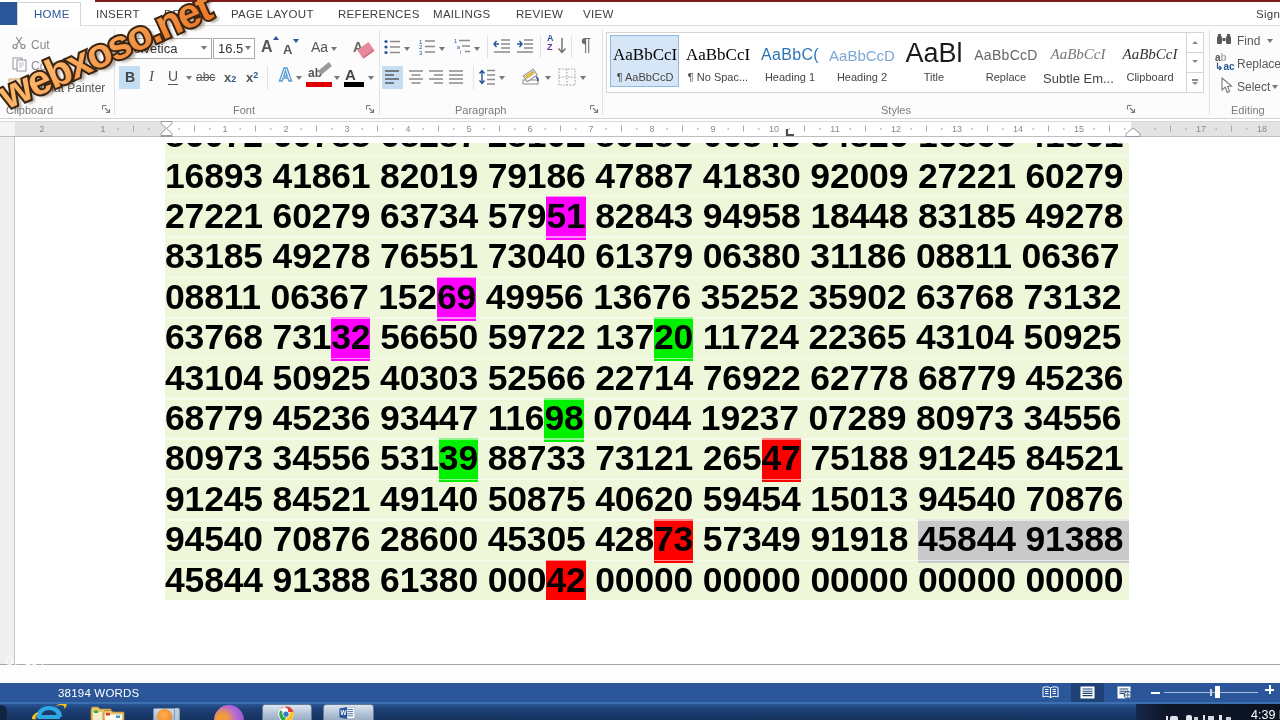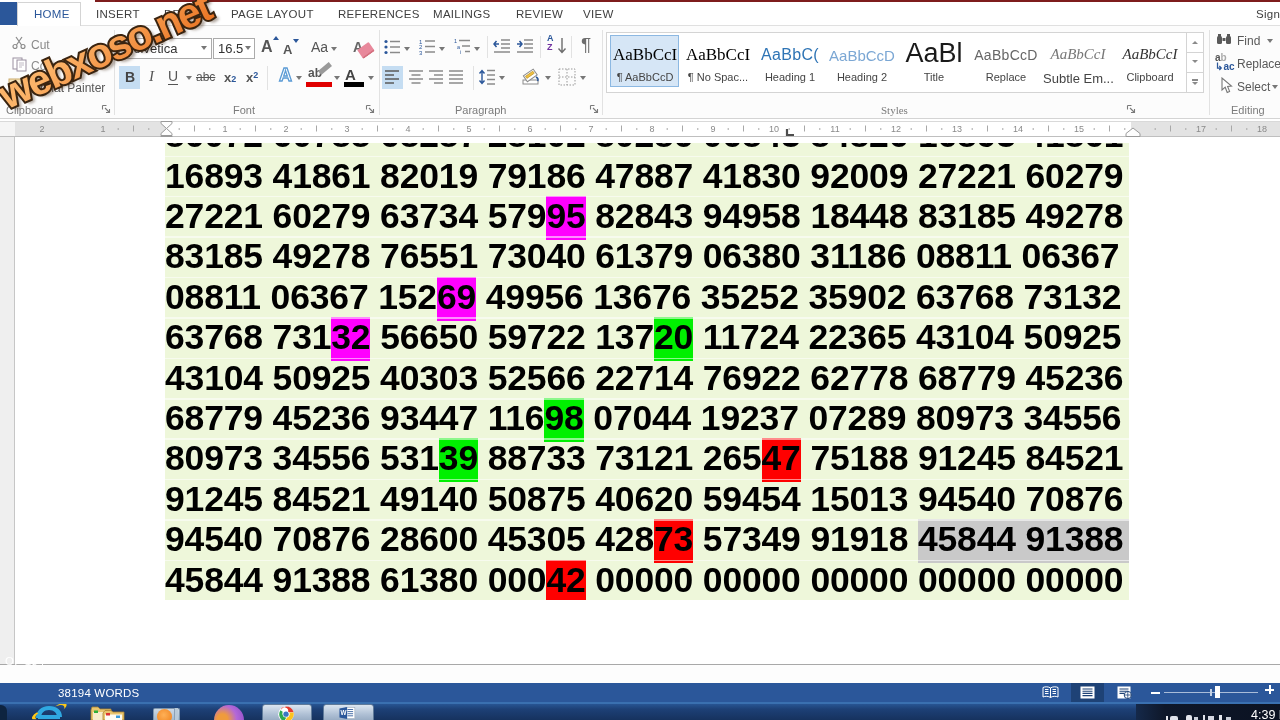--- a/index.html
+++ b/index.html
@@ -234,21 +234,21 @@
 <div class="abs" style="left:1043px;top:71px;width:70px;font-size:13px;color:#444;text-align:center;white-space:nowrap;">Subtle Em...</div>
 <div class="abs" style="left:1117px;top:46px;width:66px;font-size:15px;font-style:italic;font-family:'Liberation Serif',serif;color:#333;text-align:center;">AaBbCcI</div>
 <div class="abs" style="left:1115px;top:71px;width:70px;font-size:11px;color:#444;text-align:center;">Clipboard</div>
 <div class="abs" style="left:1186px;top:32px;width:18px;height:21px;border:1px solid #d4d4d4;box-sizing:border-box;background:#fff;"></div>
 <div class="abs" style="left:1186px;top:52px;width:18px;height:21px;border:1px solid #d4d4d4;box-sizing:border-box;background:#fff;"></div>
 <div class="abs" style="left:1186px;top:72px;width:18px;height:21px;border:1px solid #d4d4d4;box-sizing:border-box;background:#fff;"></div>
 <div class="abs" style="left:1192px;top:41px;width:0;height:0;border-left:3px solid transparent;border-right:3px solid transparent;border-bottom:3.5px solid #8a8a8a;"></div>
 <div class="abs" style="left:1192px;top:60px;width:0;height:0;border-left:3px solid transparent;border-right:3px solid transparent;border-top:3.5px solid #8a8a8a;"></div>
 <div class="abs" style="left:1192px;top:79px;width:6px;height:1.5px;background:#8a8a8a;"></div>
 <div class="abs" style="left:1192px;top:82px;width:0;height:0;border-left:3px solid transparent;border-right:3px solid transparent;border-top:3.5px solid #8a8a8a;"></div>
-<div class="abs glabel" style="left:881px;font-family:Liberation Serif, serif;">Styles</div>
+<div class="abs glabel" style="left:881px;">Styles</div>
 <svg class="abs launch" style="left:1126px;" width="10" height="10" viewBox="0 0 10 10">
     <path d="M1.5 1.5 h4 M1.5 1.5 v4 M4 4 l4 4 M8.5 5 v3.5 h-3.5" stroke="#7a7a7a" fill="none" stroke-width="1.1"></path>
   </svg>
 <svg class="abs" style="left:1216px;top:33px;" width="16" height="13" viewBox="0 0 16 13">
     <g fill="#595959">
       <rect x="1" y="3" width="5" height="8" rx="1.5"></rect>
       <rect x="10" y="3" width="5" height="8" rx="1.5"></rect>
       <rect x="2" y="1" width="3" height="3"></rect>
       <rect x="11" y="1" width="3" height="3"></rect>
       <rect x="6.5" y="5" width="3" height="3"></rect>
@@ -361,21 +361,21 @@
   </svg>
 <svg class="abs" style="left:785px;top:129px;" width="10" height="8" viewBox="0 0 10 8">
     <path d="M2 0 V6 H9" stroke="#4d4d4d" stroke-width="2.2" fill="none"></path>
   </svg>
 
 <div class="abs" id="docarea"></div>
 <div class="abs" id="leftgray"></div>
 <div class="abs" id="greenblk">
     <div id="numtxt">86072 60788 68287 28102 80286 06843 84826 16893 41861
 16893 41861 82019 79186 47887 41830 92009 27221 60279
-27221 60279 63734 579<span class="hm">95</span> 82843 94958 18448 83185 49278
+27221 60279 63734 579<span class="hm">51</span> 82843 94958 18448 83185 49278
 83185 49278 76551 73040 61379 06380 31186 08811 06367
 08811 06367 152<span class="hm">69</span> 49956 13676 35252 35902 63768 73132
 63768 731<span class="hm">32</span> 56650 59722 137<span class="hg">20</span> 11724 22365 43104 50925
 43104 50925 40303 52566 22714 76922 62778 68779 45236
 68779 45236 93447 116<span class="hg">98</span> 07044 19237 07289 80973 34556
 80973 34556 531<span class="hg">39</span> 88733 73121 265<span class="hr">47</span> 75188 91245 84521
 91245 84521 49140 50875 40620 59454 15013 94540 70876
 94540 70876 28600 45305 428<span class="hr">73</span> 57349 91918 <span class="hs">45844 91388</span>
 45844 91388 61380 000<span class="hr">42</span> 00000 00000 00000 00000 00000<div style="position:absolute;left:0;top:12.6px;width:964px;height:1.6px;background:rgba(255,255,255,0.55);"></div><div style="position:absolute;left:0;top:52.9px;width:964px;height:1.6px;background:rgba(255,255,255,0.55);"></div><div style="position:absolute;left:0;top:93.3px;width:964px;height:1.6px;background:rgba(255,255,255,0.55);"></div><div style="position:absolute;left:0;top:133.8px;width:964px;height:1.6px;background:rgba(255,255,255,0.55);"></div><div style="position:absolute;left:0;top:174.1px;width:964px;height:1.6px;background:rgba(255,255,255,0.55);"></div><div style="position:absolute;left:0;top:214.5px;width:964px;height:1.6px;background:rgba(255,255,255,0.55);"></div><div style="position:absolute;left:0;top:255.0px;width:964px;height:1.6px;background:rgba(255,255,255,0.55);"></div><div style="position:absolute;left:0;top:295.4px;width:964px;height:1.6px;background:rgba(255,255,255,0.55);"></div><div style="position:absolute;left:0;top:335.8px;width:964px;height:1.6px;background:rgba(255,255,255,0.55);"></div><div style="position:absolute;left:0;top:376.1px;width:964px;height:1.6px;background:rgba(255,255,255,0.55);"></div><div style="position:absolute;left:0;top:416.5px;width:964px;height:1.6px;background:rgba(255,255,255,0.55);"></div></div>
   </div>

